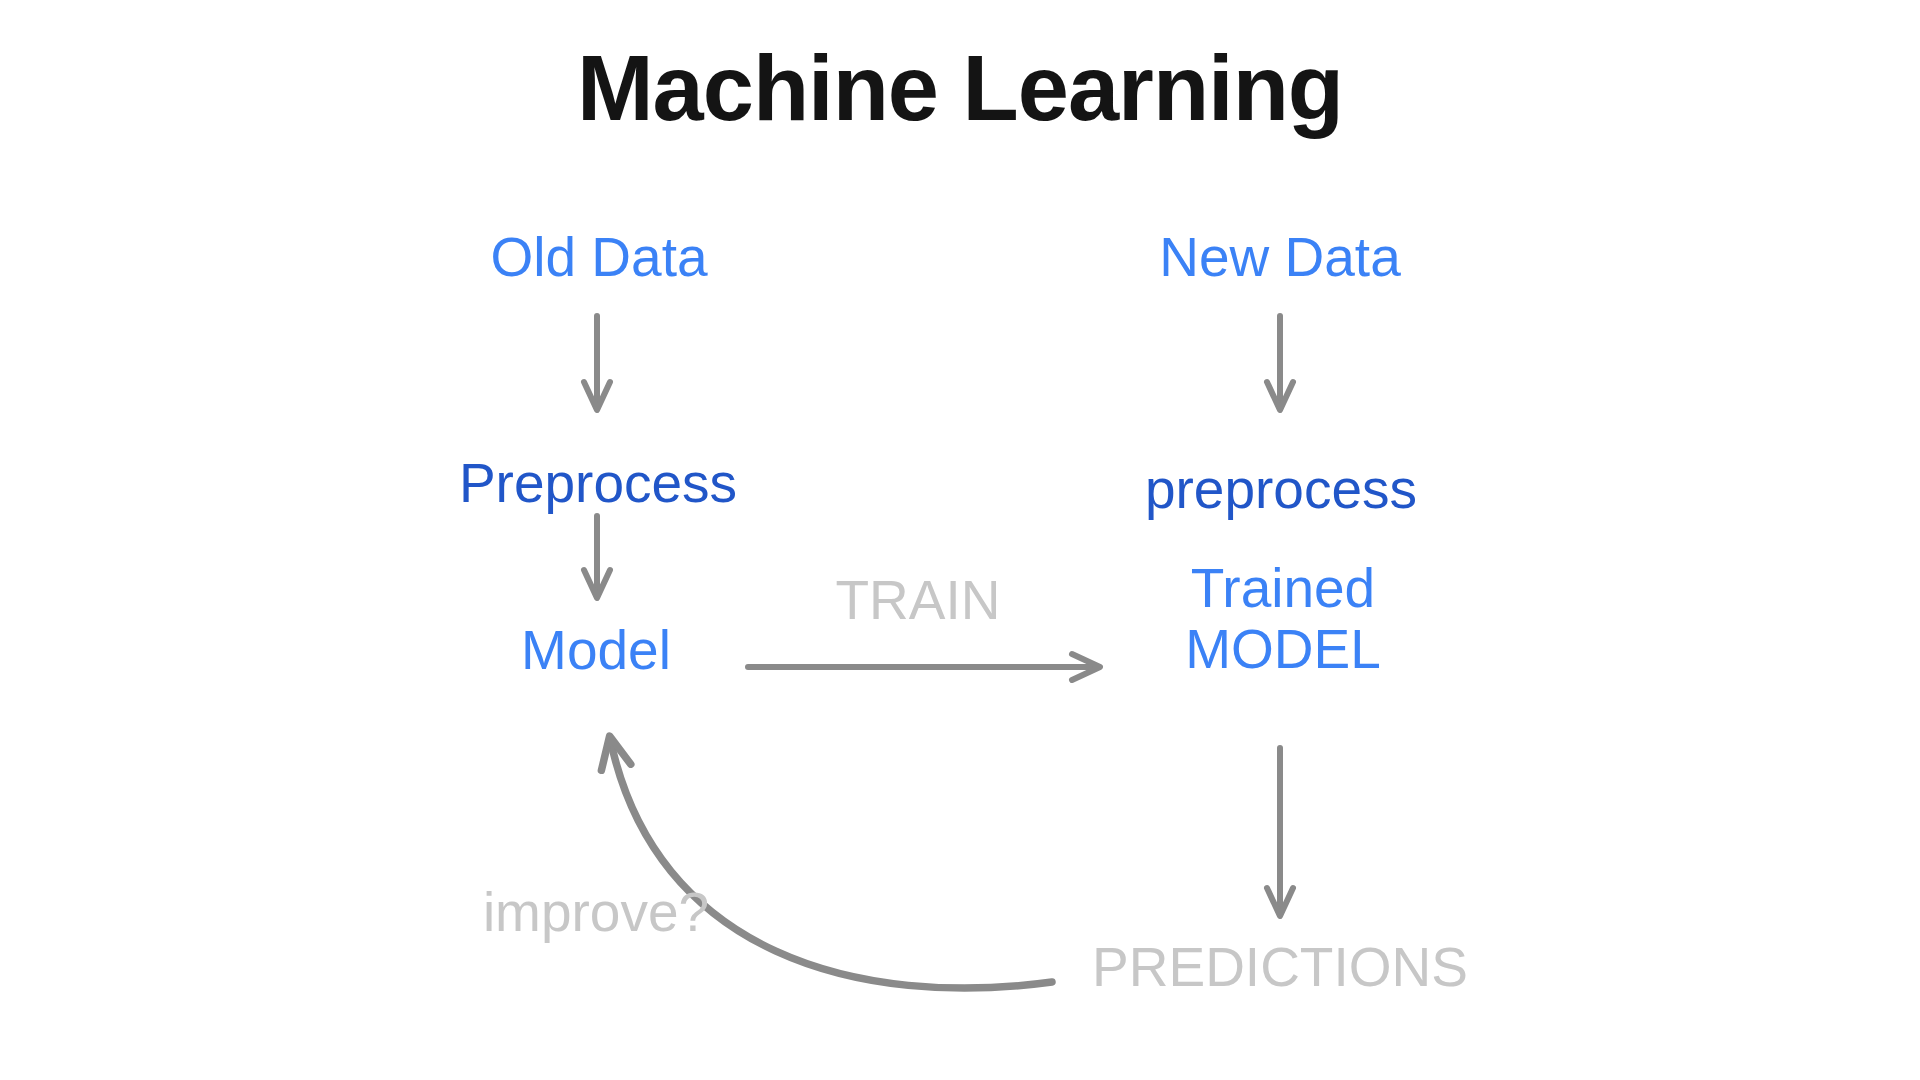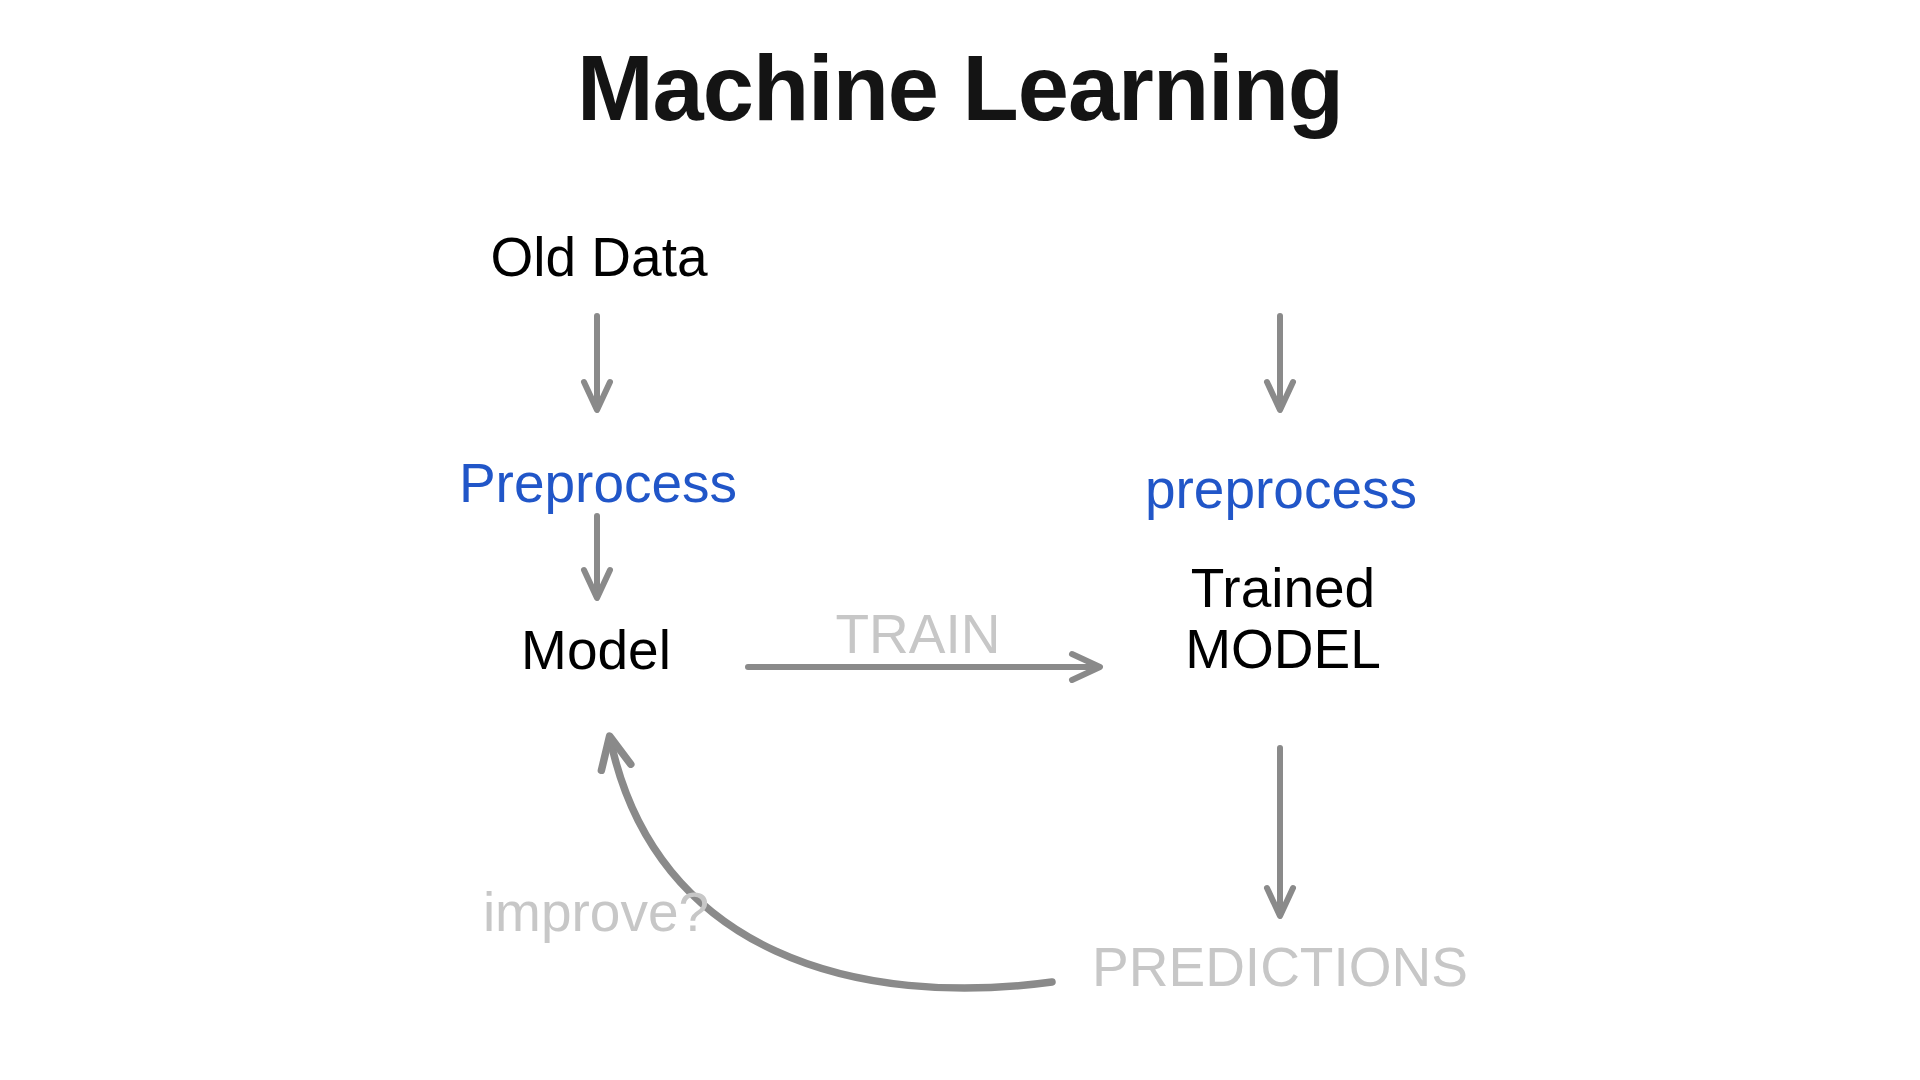--- a/index.html
+++ b/index.html
@@ -24,21 +24,21 @@
     letter-spacing: -1px;
   }
   .node {
     position: absolute;
     transform: translate(-50%, -50%);
     white-space: nowrap;
     font-size: 55px;
     line-height: 1.1;
     text-align: center;
   }
-  .gray  { color: #000000; }
+  .gray  { color: #3b82f6; }
   .blue  { color: #2156c8; margin-top: 28px; }
   .faint { color: #c7c7c7; }
   .two-line { white-space: normal; }
   svg.arrows {
     position: absolute;
     left: 0; top: 0;
     width: 1920px; height: 1080px;
   }
   .arrow {
     stroke: #8a8a8a;
@@ -68,28 +68,29 @@
     <path class="arrow" d="M 597 316 L 597 408" marker-end="url(#vhead)"></path>
     <path class="arrow" d="M 1280 316 L 1280 408" marker-end="url(#vhead)"></path>
     <path class="arrow" d="M 597 516 L 597 596" marker-end="url(#vhead)"></path>
     <path class="arrow" d="M 748 667 L 1098 667" marker-end="url(#vhead)"></path>
     <path class="arrow" d="M 1280 748 L 1280 914" marker-end="url(#vhead)"></path>
     <path class="arrow thick" d="M 1052 982 C 860 1008, 655 955, 610 738" marker-end="url(#vhead-thick)"></path>
   </svg>
 
   <div class="node gray" style="left:599px; top:257px;">Old Data</div>
 
+  <div class="node gray" style="left:1280px; top:257px;">New Data</div>
 
   <div class="node blue" style="left:598px; top:455px;">Preprocess</div>
 
   <div class="node blue" style="left:1281px; top:461px;">preprocess</div>
 
   <div class="node gray" style="left:596px; top:650px;">Model</div>
 
-  <div class="node faint" style="left:918px; top:634px;">TRAIN</div>
+  <div class="node faint" style="left:918px; top:600px;">TRAIN</div>
 
   <div class="node gray two-line" style="left:1283px; top:618px;">
     <div>Trained</div>
     <div>MODEL</div>
   </div>
 
   <div class="node faint" style="left:1280px; top:967px;text-align:center;">PREDICTIONS</div>
 
   <div class="node faint" style="left:596px; top:912px;">improve?</div>
 

